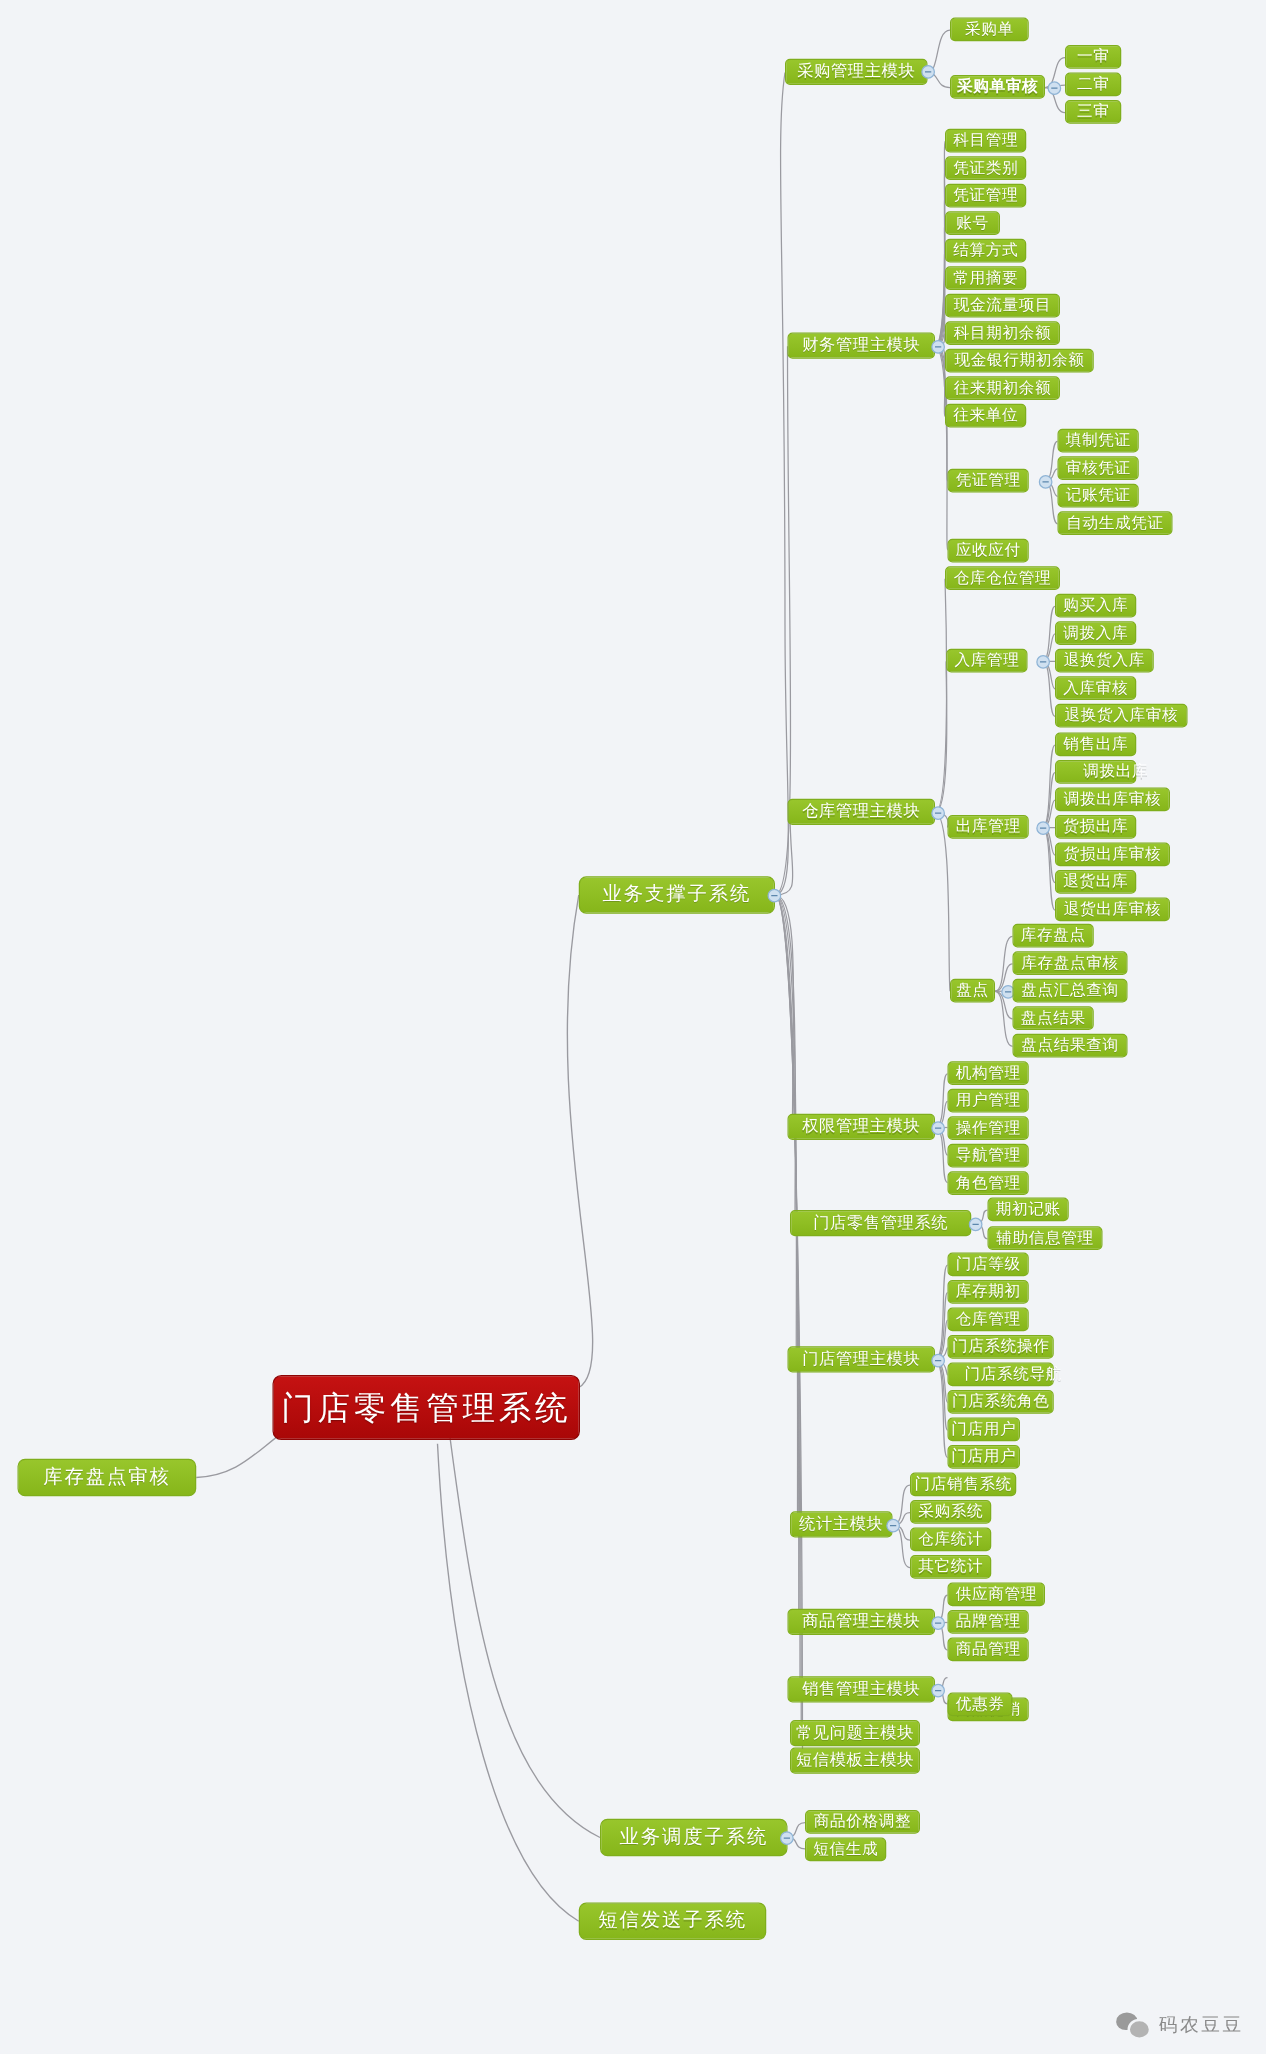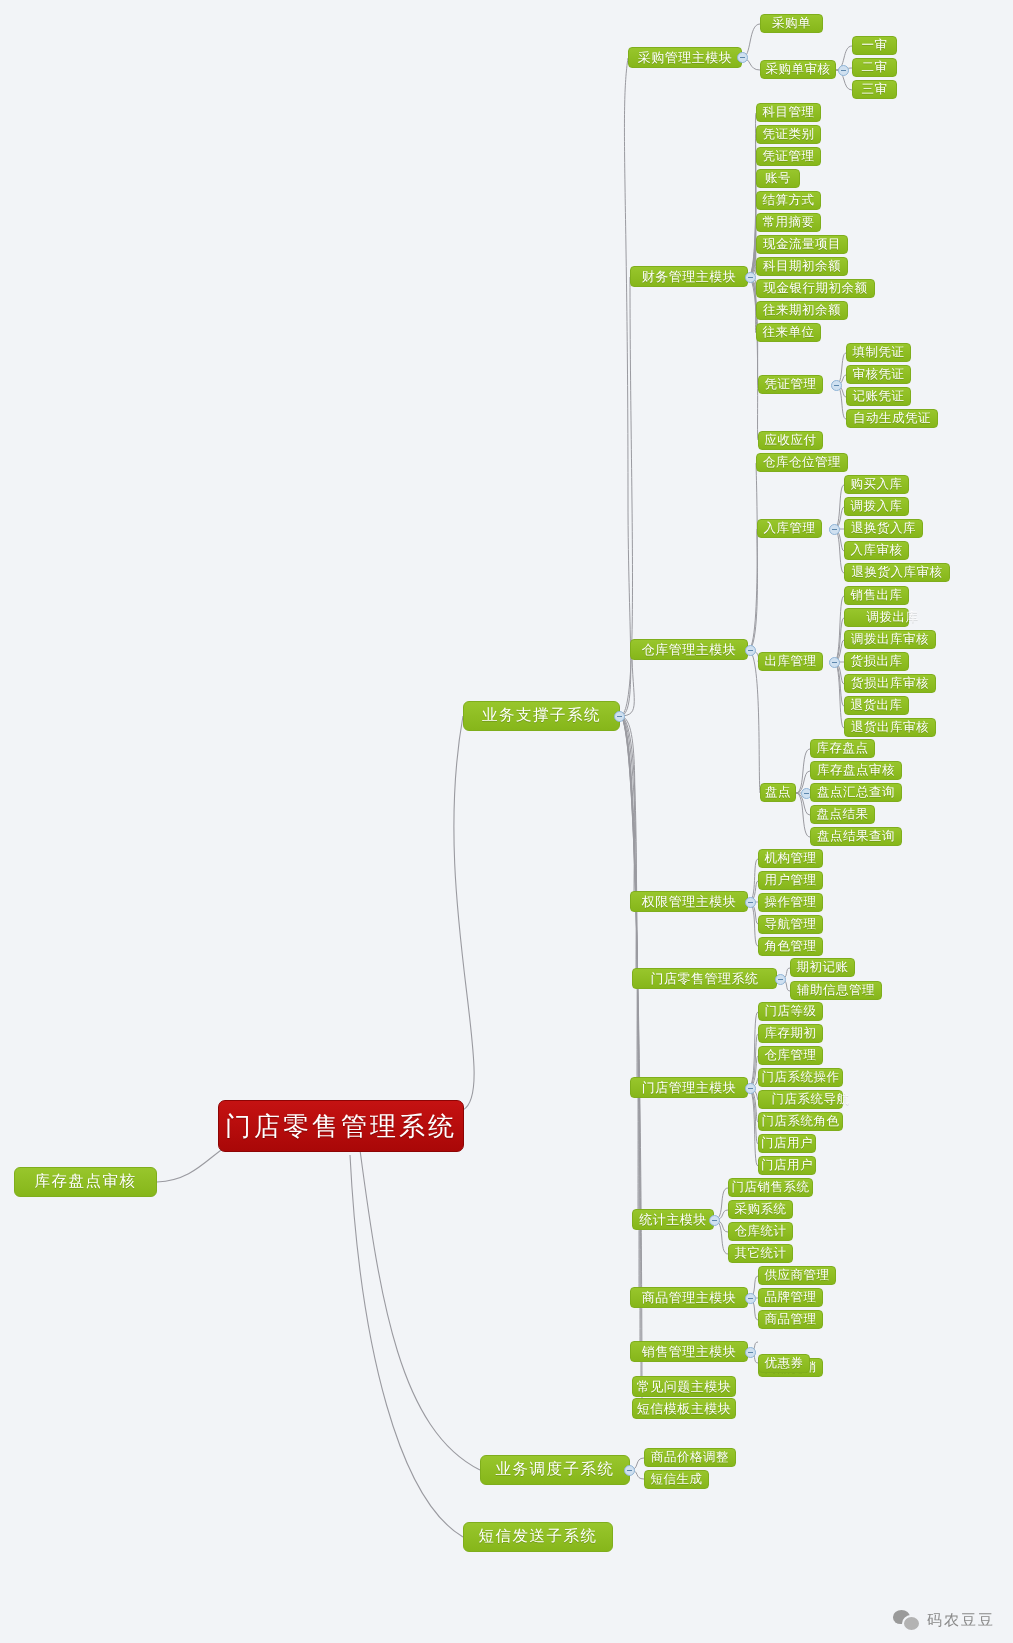--- a/index.html
+++ b/index.html
@@ -246,21 +246,21 @@
   <div class="node lv1" style="left:14px;top:1167px;width:143px;">库存盘点审核</div>
 
   <div class="node lv1" style="left:480px;top:1455px;width:150px;">业务调度子系统</div>
   <div class="collapse" style="left:624px;top:1465px;"></div>
 
   <div class="node lv1" style="left:463px;top:1522px;width:150px;">短信发送子系统</div>
 
   <div class="node lv2" style="left:628px;top:47px;width:114px;">采购管理主模块</div>
   <div class="collapse" style="left:737px;top:52px;"></div>
   <div class="node lv3" style="left:760px;top:14px;width:63px;">采购单</div>
-  <div class="node lv3" style="left:760px;top:60px;width:76px;">采购单审核</div>
+  <div class="node lv3" style="left:760px;top:60px;width:76px;font-weight:bold;">采购单审核</div>
   <div class="collapse" style="left:838px;top:65px;"></div>
   <div class="node lv3" style="left:852px;top:36px;width:45px;">一审</div>
   <div class="node lv3" style="left:852px;top:58px;width:45px;">二审</div>
   <div class="node lv3" style="left:852px;top:80px;width:45px;">三审</div>
 
   <div class="node lv2" style="left:630px;top:266px;width:118px;">财务管理主模块</div>
   <div class="collapse" style="left:745px;top:272px;"></div>
   <div class="node lv3" style="left:756px;top:103px;width:65px;">科目管理</div>
   <div class="node lv3" style="left:756px;top:125px;width:65px;">凭证类别</div>
   <div class="node lv3" style="left:756px;top:147px;width:65px;">凭证管理</div>

